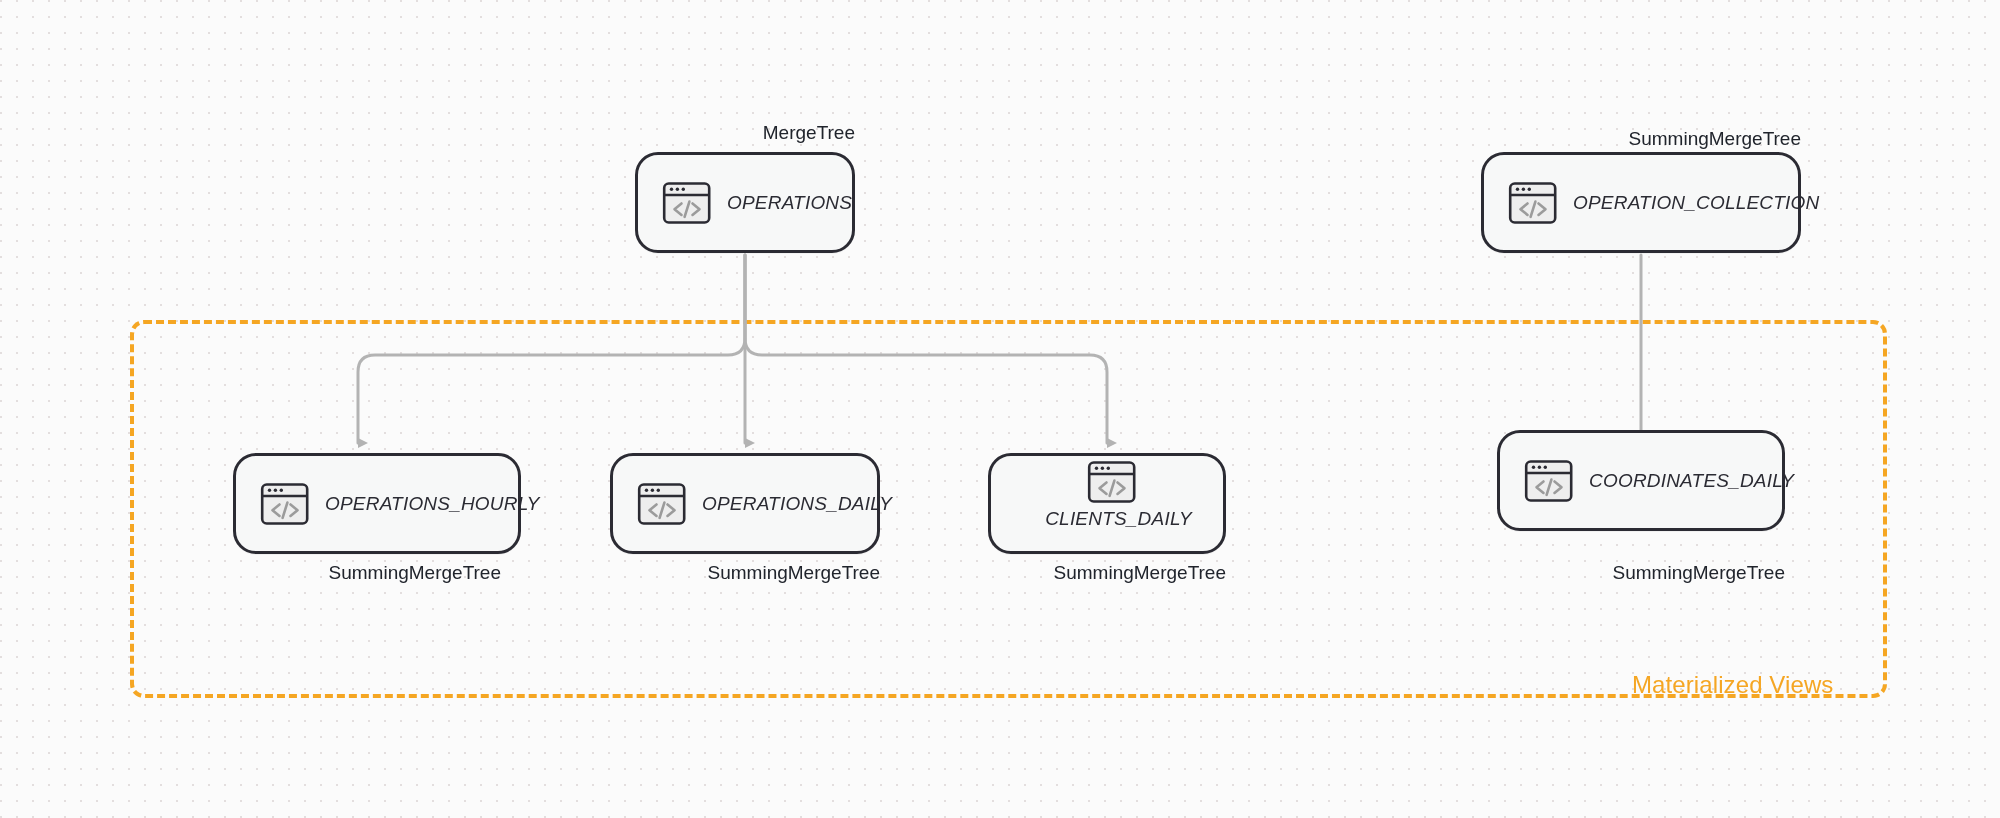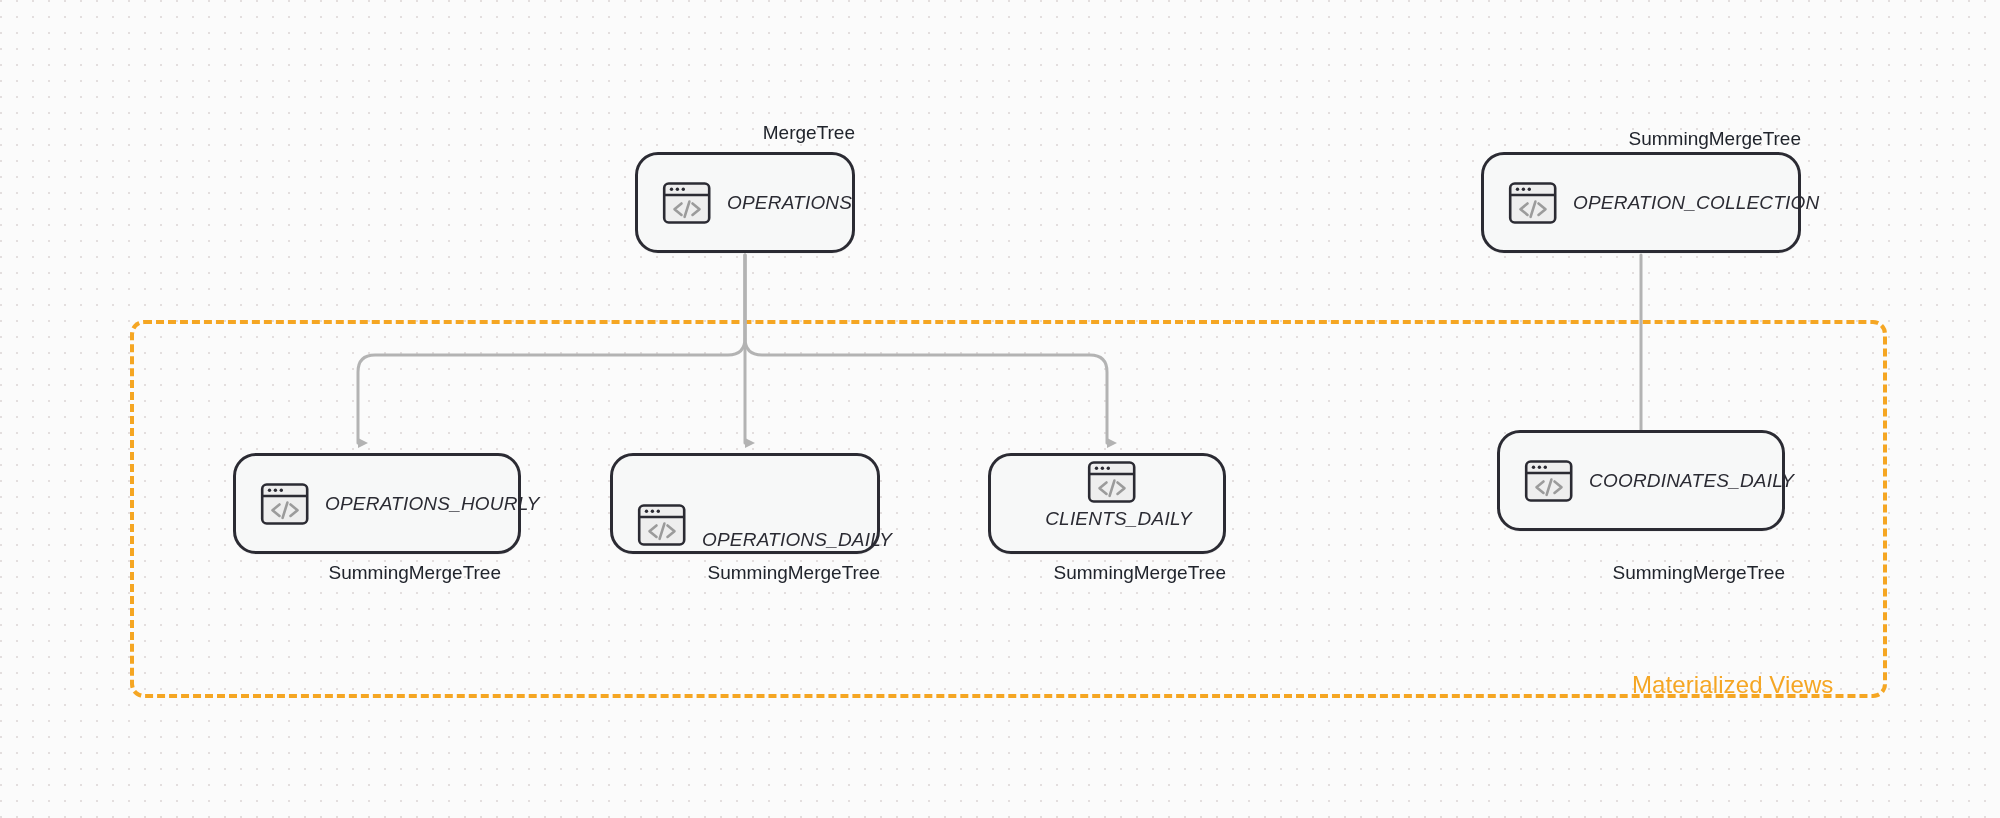--- a/index.html
+++ b/index.html
@@ -149,21 +149,21 @@
       <circle cx="22.3" cy="12.3" r="1.7" fill="#2b2b33"></circle>
       <path d="M 20.5 26.5 L 13.5 32.2 L 20.5 37.9" stroke="#9b9b9b" stroke-width="2.6" fill="none" stroke-linecap="round" stroke-linejoin="round"></path>
       <path d="M 31.5 26.5 L 38.5 32.2 L 31.5 37.9" stroke="#9b9b9b" stroke-width="2.6" fill="none" stroke-linecap="round" stroke-linejoin="round"></path>
       <path d="M 28.4 24.6 L 23.6 39.8" stroke="#9b9b9b" stroke-width="2.6" stroke-linecap="round"></path>
     </svg>
     <span class="node-label">OPERATIONS_HOURLY</span>
   </div>
 
   <div class="engine-label" style="left:213px; top:562px; width:288px;">SummingMergeTree</div>
 
-  <div class="node" style="left:610px; top:453px; width:270px; height:101px;align-items:flex-end;">
+  <div class="node" style="left:610px; top:453px; width:270px; height:101px;">
     <svg class="node-icon" viewBox="0 0 52 52" xmlns="http://www.w3.org/2000/svg">
       <rect x="3.2" y="6.5" width="45" height="39" rx="4.5" fill="#eeeeee" stroke="#2b2b33" stroke-width="2.6"></rect>
       <path d="M 3.2 18 L 48.2 18" stroke="#2b2b33" stroke-width="2.6"></path>
       <circle cx="10.5" cy="12.3" r="1.7" fill="#2b2b33"></circle>
       <circle cx="16.4" cy="12.3" r="1.7" fill="#2b2b33"></circle>
       <circle cx="22.3" cy="12.3" r="1.7" fill="#2b2b33"></circle>
       <path d="M 20.5 26.5 L 13.5 32.2 L 20.5 37.9" stroke="#9b9b9b" stroke-width="2.6" fill="none" stroke-linecap="round" stroke-linejoin="round"></path>
       <path d="M 31.5 26.5 L 38.5 32.2 L 31.5 37.9" stroke="#9b9b9b" stroke-width="2.6" fill="none" stroke-linecap="round" stroke-linejoin="round"></path>
       <path d="M 28.4 24.6 L 23.6 39.8" stroke="#9b9b9b" stroke-width="2.6" stroke-linecap="round"></path>
     </svg>

